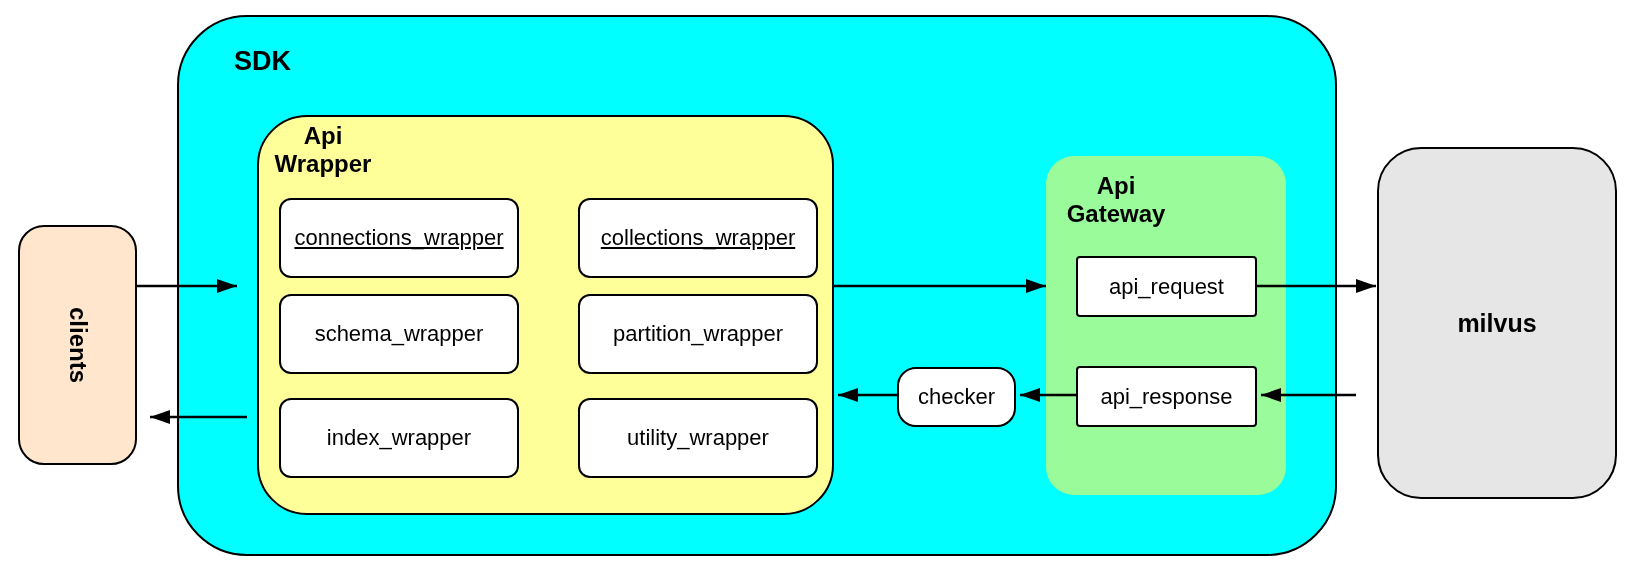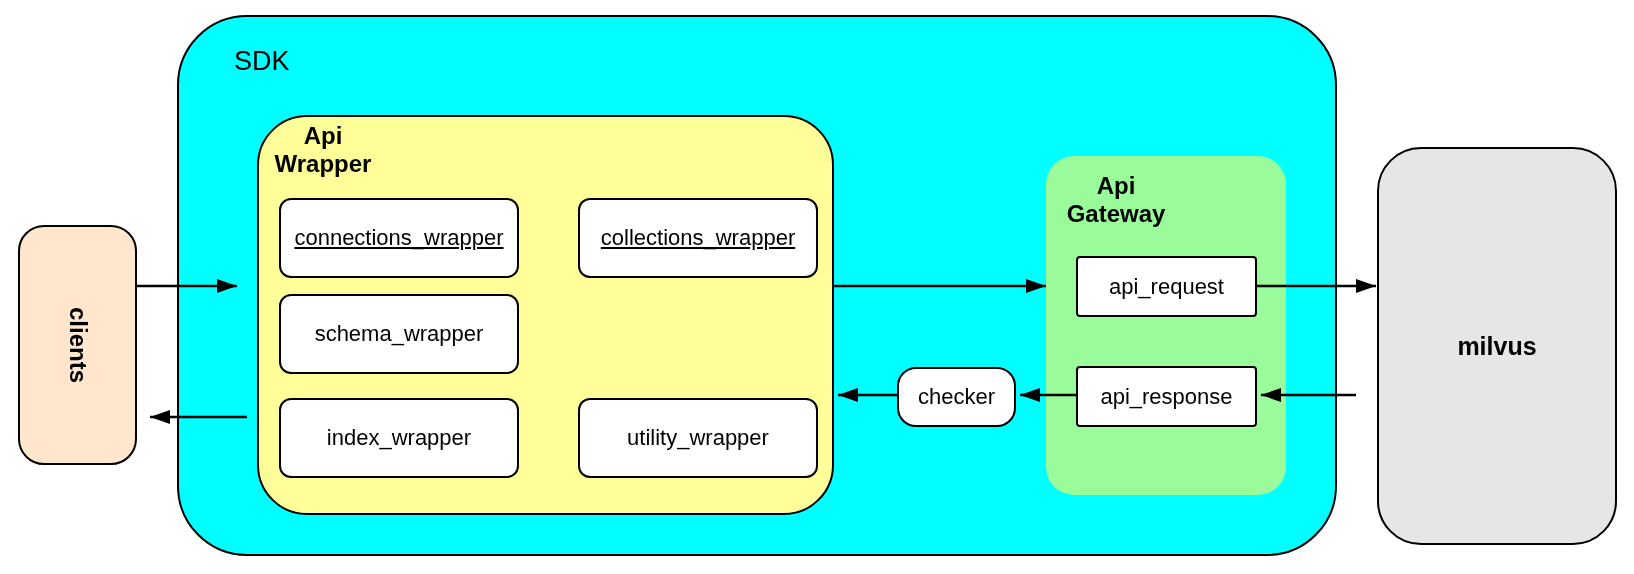--- a/index.html
+++ b/index.html
@@ -35,21 +35,21 @@
   }
 
   
   #sdk {
     left: 177px; top: 15px; width: 1160px; height: 541px;
     border-radius: 70px;
     background: var(--sdk-fill, #00FFFF);
   }
   #sdk-label {
     position: absolute; left: 55px; top: 29px;
-    font-weight: normal; font-size: 27px;
+    font-weight: bold; font-size: 27px;
   }
 
   
   #api-wrapper {
     left: 257px; top: 115px; width: 577px; height: 400px;
     border-radius: 50px; border-width: 2.2px;
     background: var(--api-wrapper-fill, #FFFF99);
   }
   #api-wrapper-label {
     position: absolute; left: 11px; top: 5px; width: 106px;
@@ -97,21 +97,21 @@
     border: 2.2px solid #000; border-radius: 4px;
     box-sizing: border-box;
     display: flex; align-items: center; justify-content: center;
     font-size: 22px; white-space: nowrap;
   }
   #api-request  { top: 100px; }
   #api-response { top: 210px; }
 
   
   #milvus {
-    left: 1377px; top: 147px; width: 240px; height: 398px;
+    left: 1377px; top: 147px; width: 240px; height: 352px;
     border-radius: 44px;
     background: var(--milvus-fill, #E6E6E6);
     display: flex; align-items: center; justify-content: center;
     font-weight: bold; font-size: 25px; text-align: center;
   }
 
   
   #arrows {
     position: absolute; left: 0; top: 0;
     width: 1634px; height: 574px;
@@ -134,20 +134,21 @@
   <div class="node" id="clients">
     <span class="vlabel">clients</span>
   </div>
 
   <div class="node" id="api-wrapper">
     <div id="api-wrapper-label">Api
 Wrapper</div>
     <div class="wbox wcol1 wrow1">connections_wrapper</div>
     <div class="wbox wcol2 wrow1">collections_wrapper</div>
     <div class="wbox wcol1 wrow2">schema_wrapper</div>
+    <div class="wbox wcol2 wrow2">partition_wrapper</div>
     <div class="wbox wcol1 wrow3">index_wrapper</div>
     <div class="wbox wcol2 wrow3">utility_wrapper</div>
   </div>
 
   <div class="node" id="checker">checker</div>
 
   <div class="node" id="api-gateway">
     <div id="api-gateway-label">Api
 Gateway</div>
     <div class="gbox" id="api-request">api_request</div>

